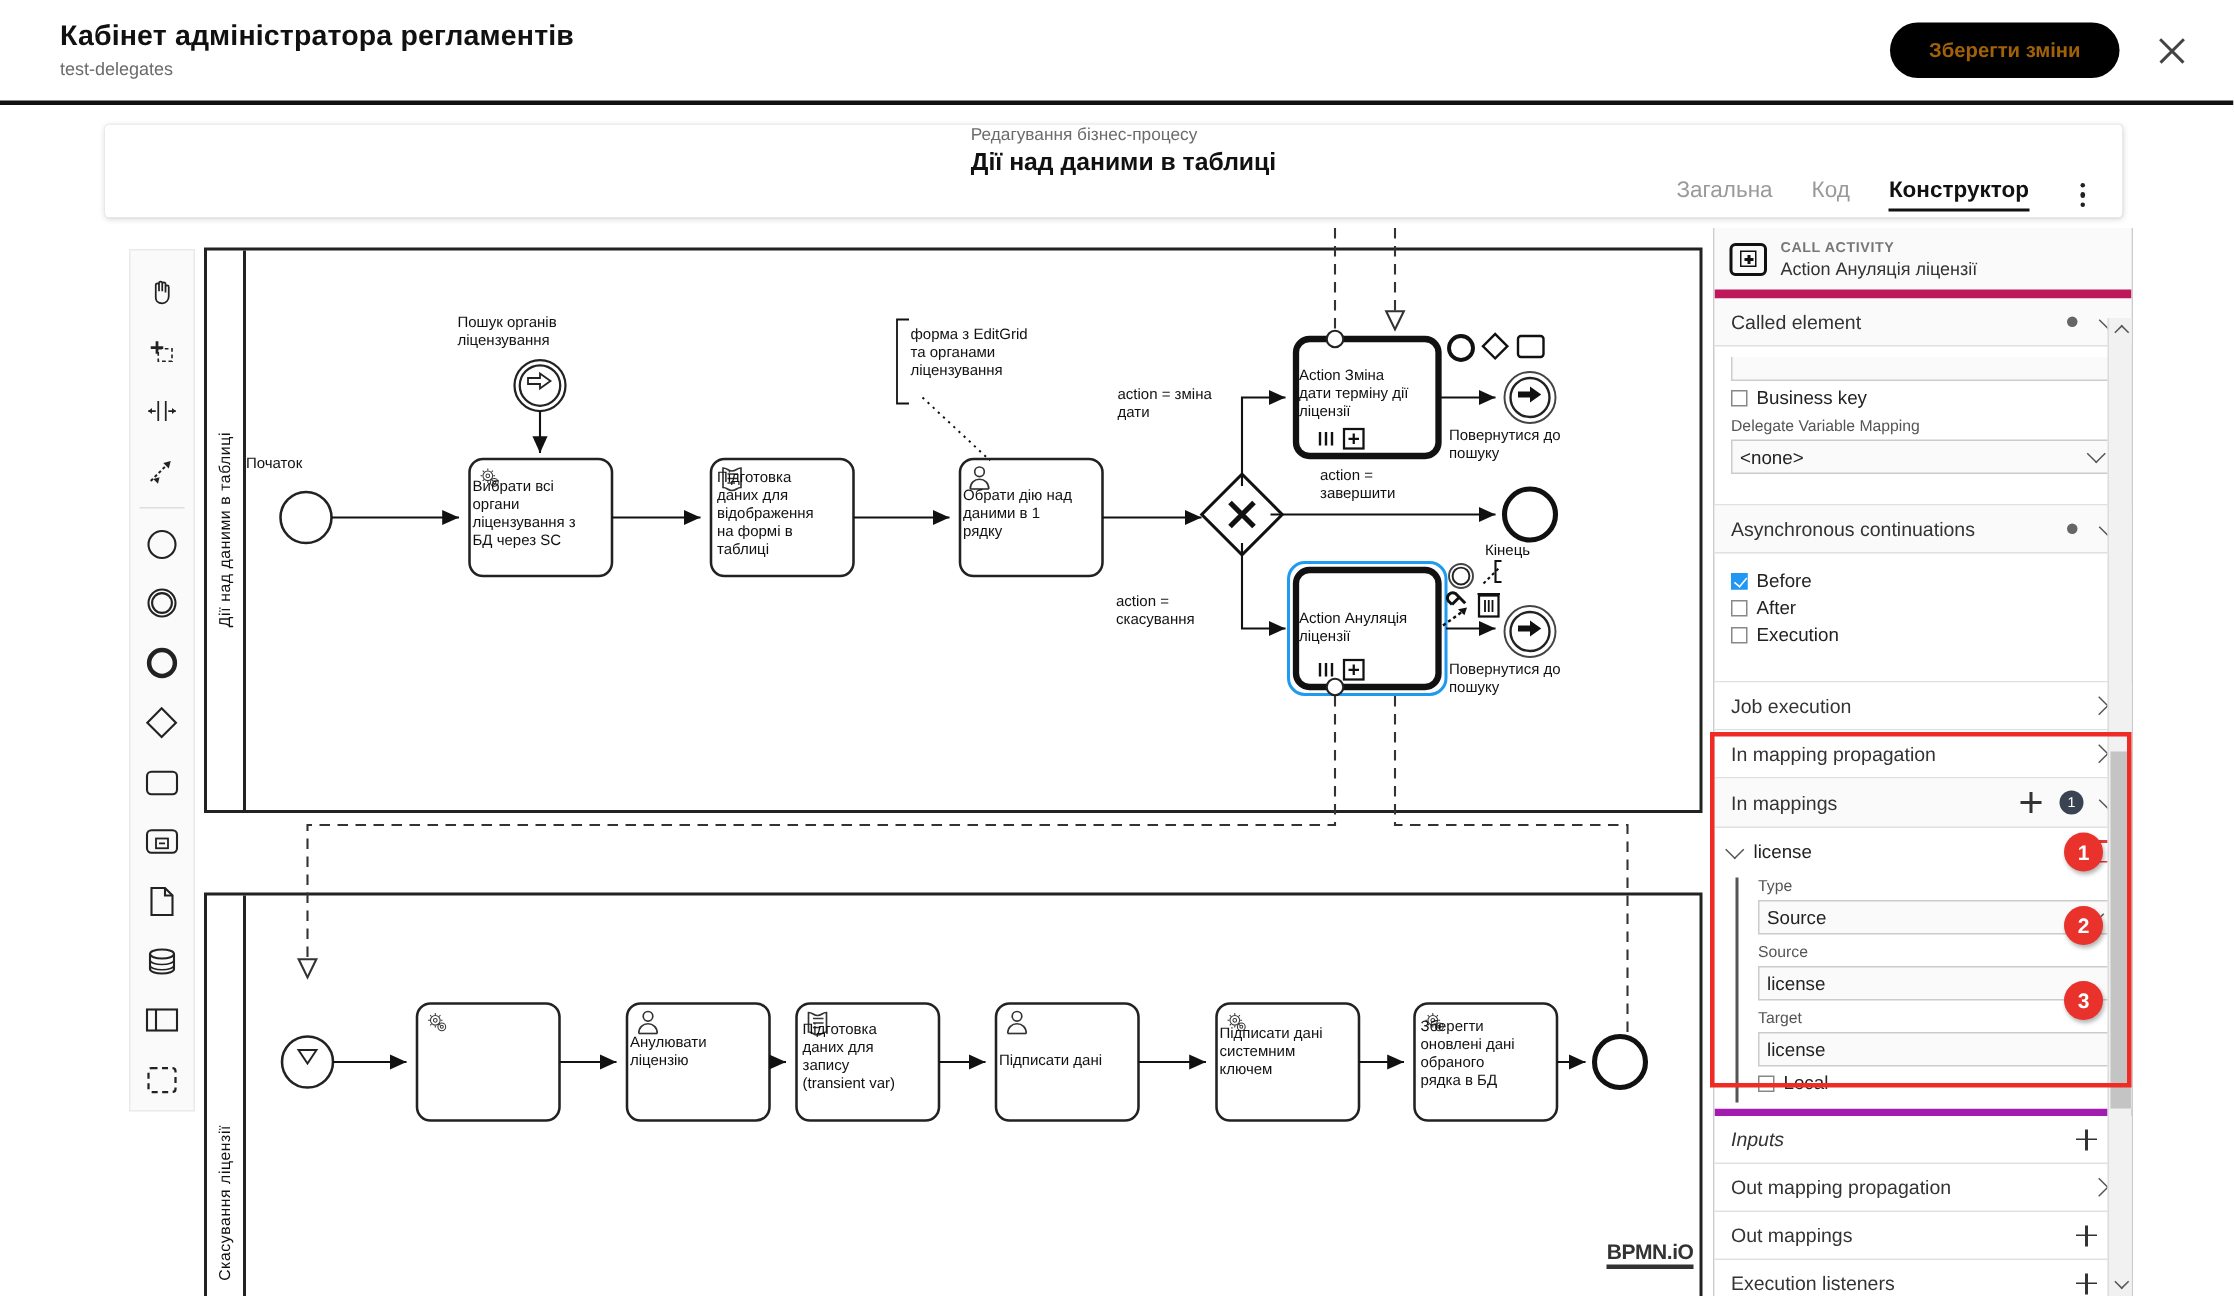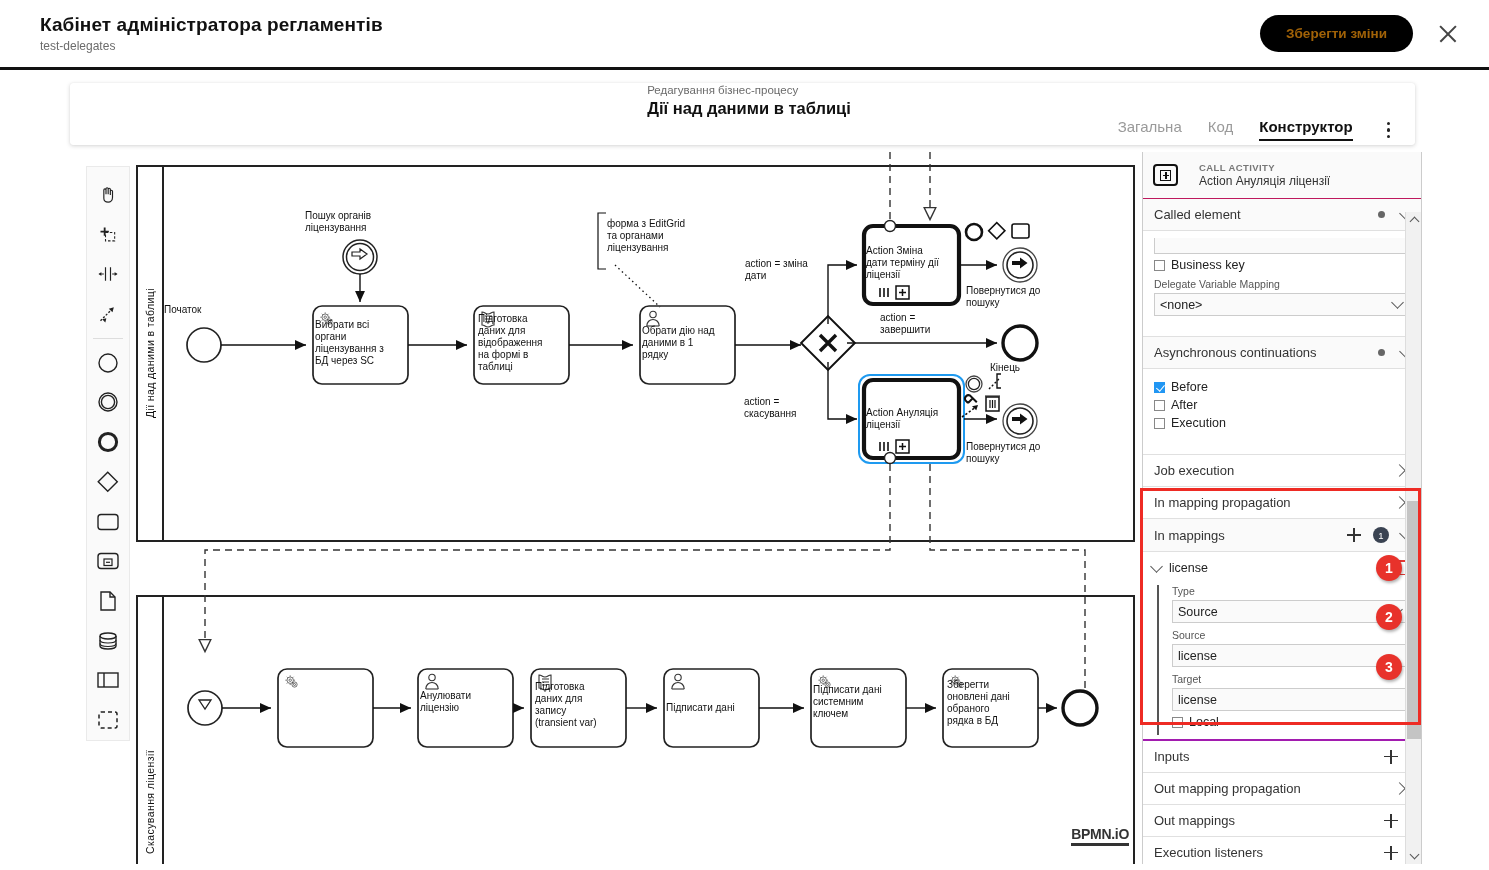--- a/index.html
+++ b/index.html
@@ -86,22 +86,22 @@
     line-height:12px; white-space:pre-line; pointer-events:none;
   }
 
   
   .props {
     position:absolute; left:1142px; top:152px; width:280px; height:712px;
     background:#fff; border-left:1px solid #ccc; border-right:1px solid #ccc;
     font-size:12.5px; color:#222; overflow:hidden;
   }
   .props-header {
-    display:flex; align-items:center; gap:21px; padding:10px 10px;
-    background:#fafafa; border-bottom:1px solid #be185d; height:47px;
+    display:flex; align-items:center; gap:9px; padding:10px 10px;
+    background:#fafafa; border-bottom:6px solid #be185d; height:47px;
   }
   .ca-icon {
     width:25px; height:22px; border:2.5px solid #111; border-radius:4px;
     display:flex; align-items:center; justify-content:center; flex:0 0 auto;
   }
   .ca-plus { width:11px; height:11px; border:1.2px solid #111; position:relative; }
   .ca-plus::before, .ca-plus::after { content:""; position:absolute; background:#111; }
   .ca-plus::before { left:1.5px; top:4.4px; width:6.5px; height:1.4px; }
   .ca-plus::after  { left:4.3px; top:1.8px; width:1.4px; height:6.5px; }
   .ca-type { font-size:9.5px; font-weight:bold; color:#777; letter-spacing:.4px; }
@@ -619,21 +619,21 @@
         <input class="fld-input" value="license" style="">
         <div class="fld-label">Target</div>
         <input class="fld-input" value="license" style="">
         <div class="chk-row">
           <span class="chk"></span>
           <span>Local</span>
         </div>
       </div>
     </div>
 
-    <div class="group-head plain" style="border-top:2px solid #a21caf;">
+    <div class="group-head plain" style="border-top:5px solid #a21caf;font-style:italic;">
       <span class="gh-label">Inputs</span>
       <span class="plus-ic"></span>
     </div>
     <div class="group-head plain">
       <span class="gh-label">Out mapping propagation</span>
       <span class="chev-r" style="margin-right:6px;"></span>
     </div>
     <div class="group-head plain">
       <span class="gh-label">Out mappings</span>
       <span class="plus-ic"></span>

